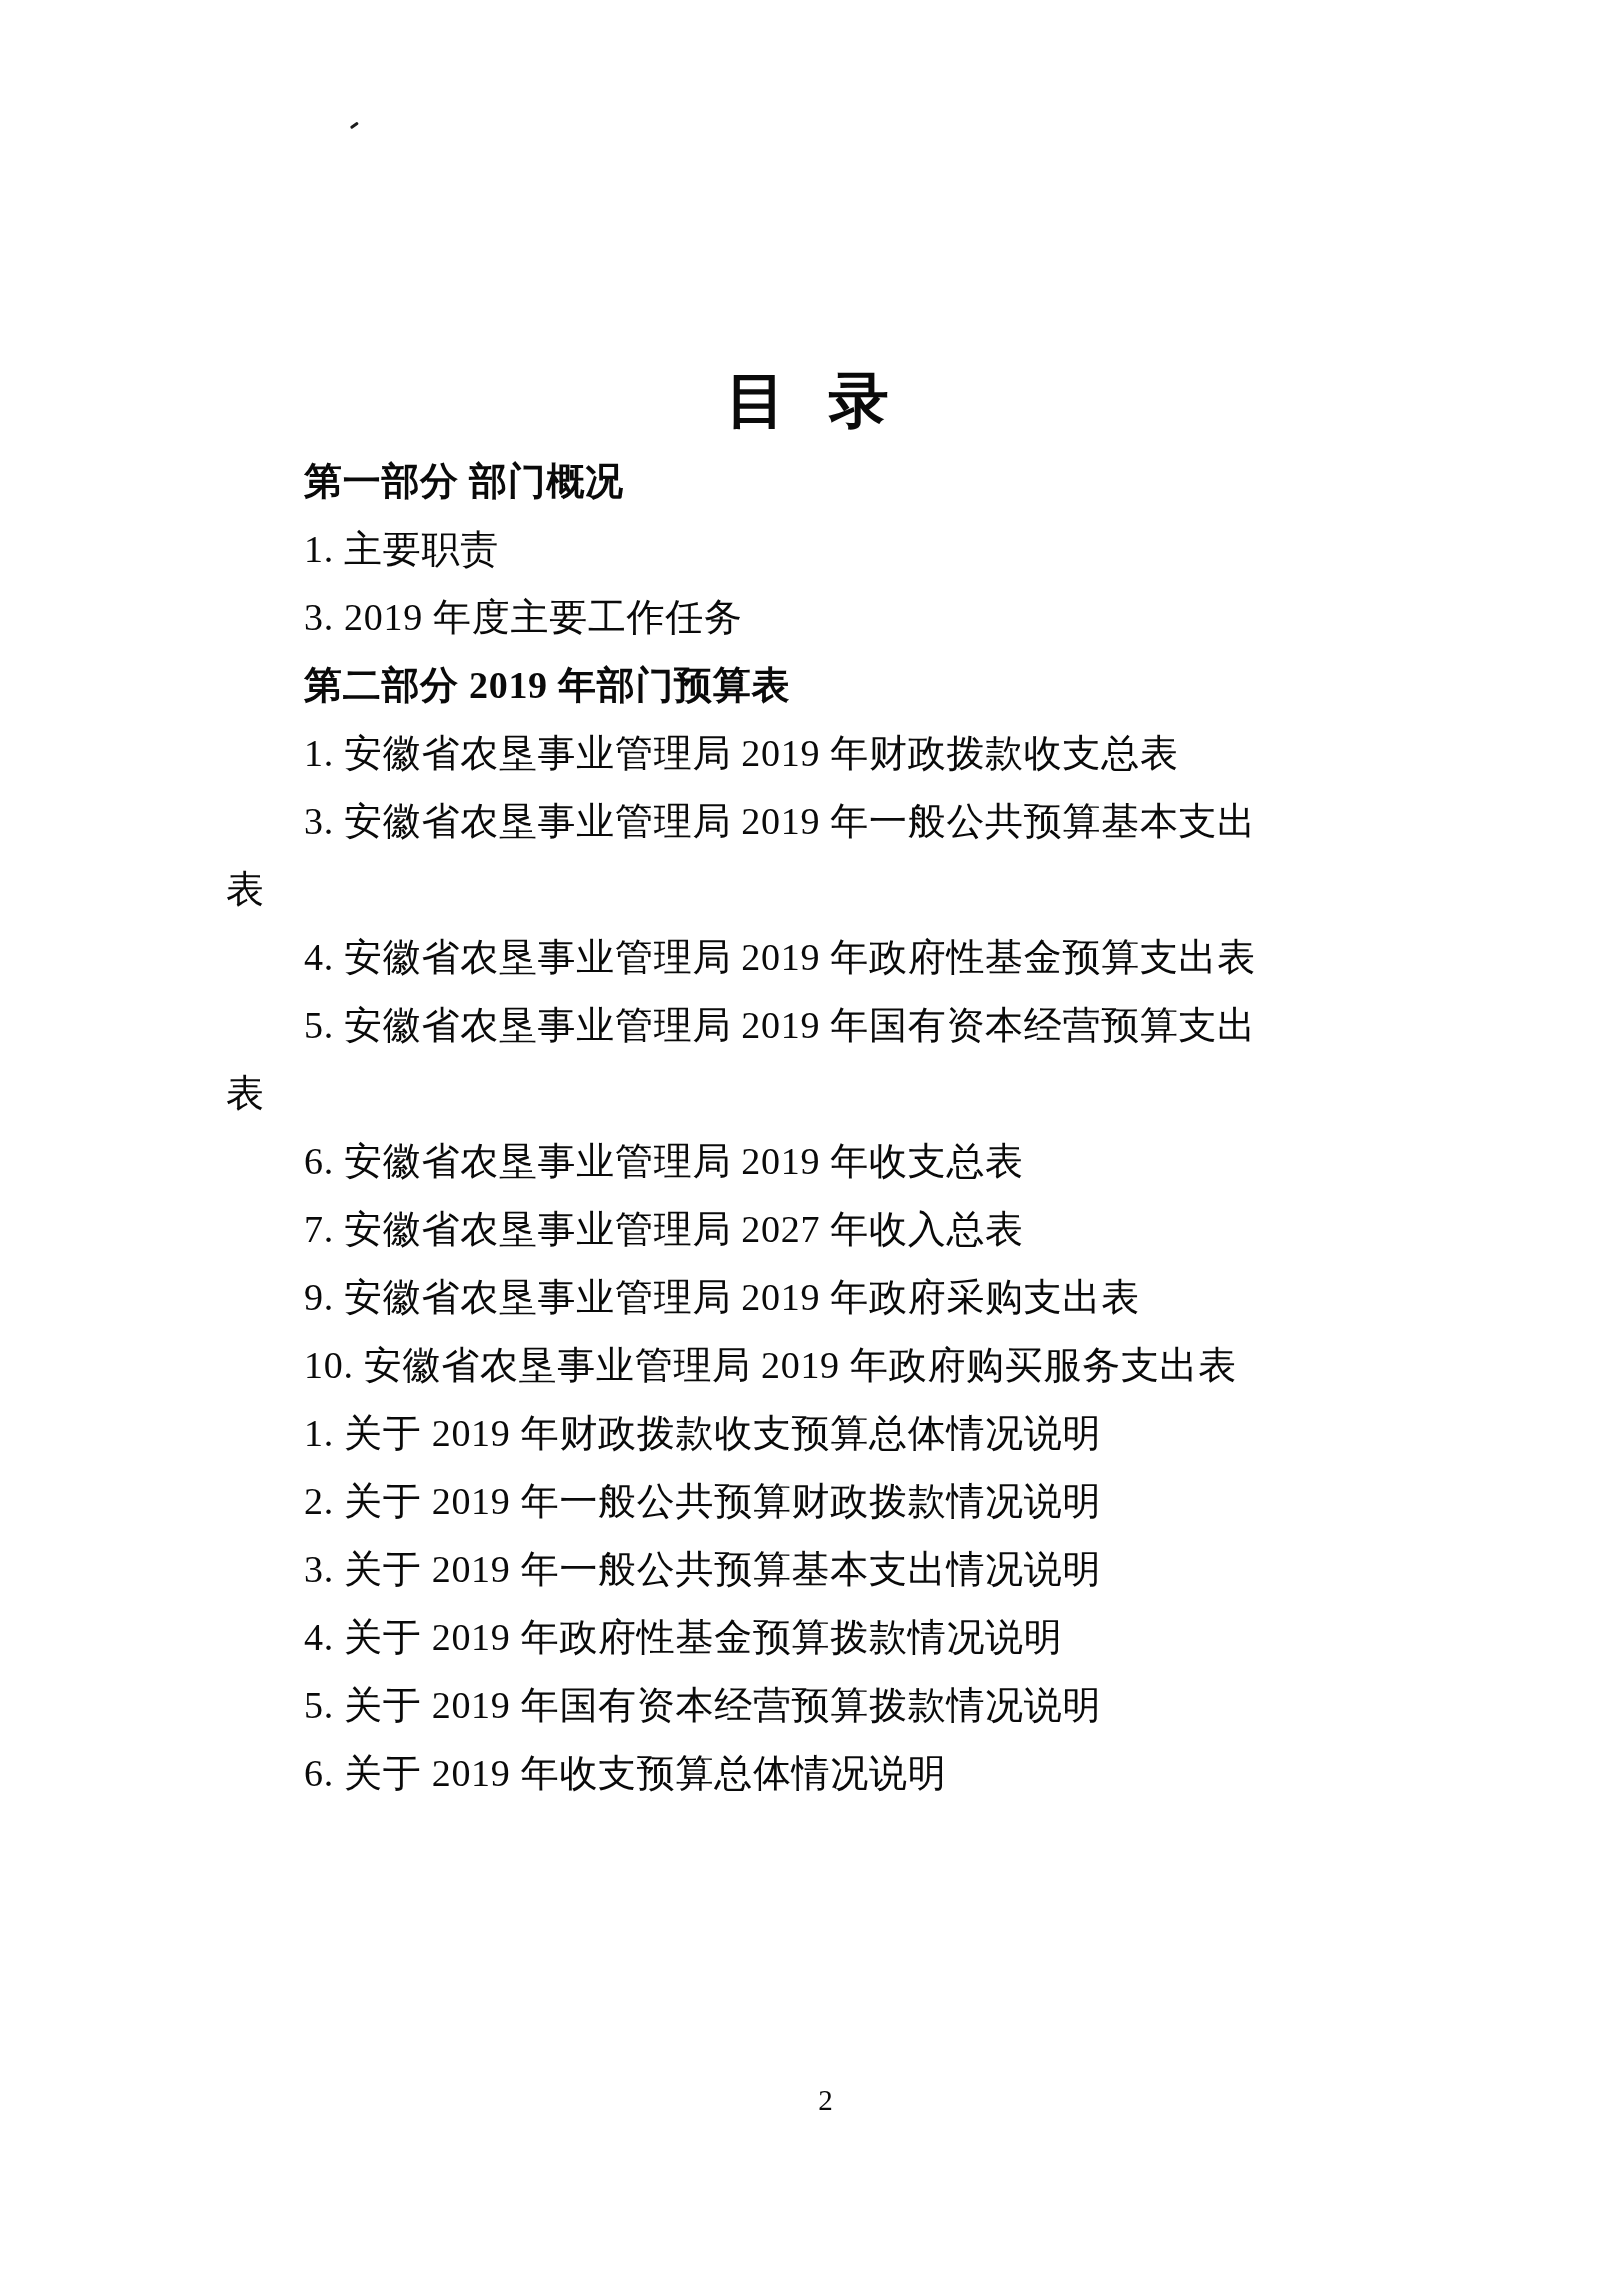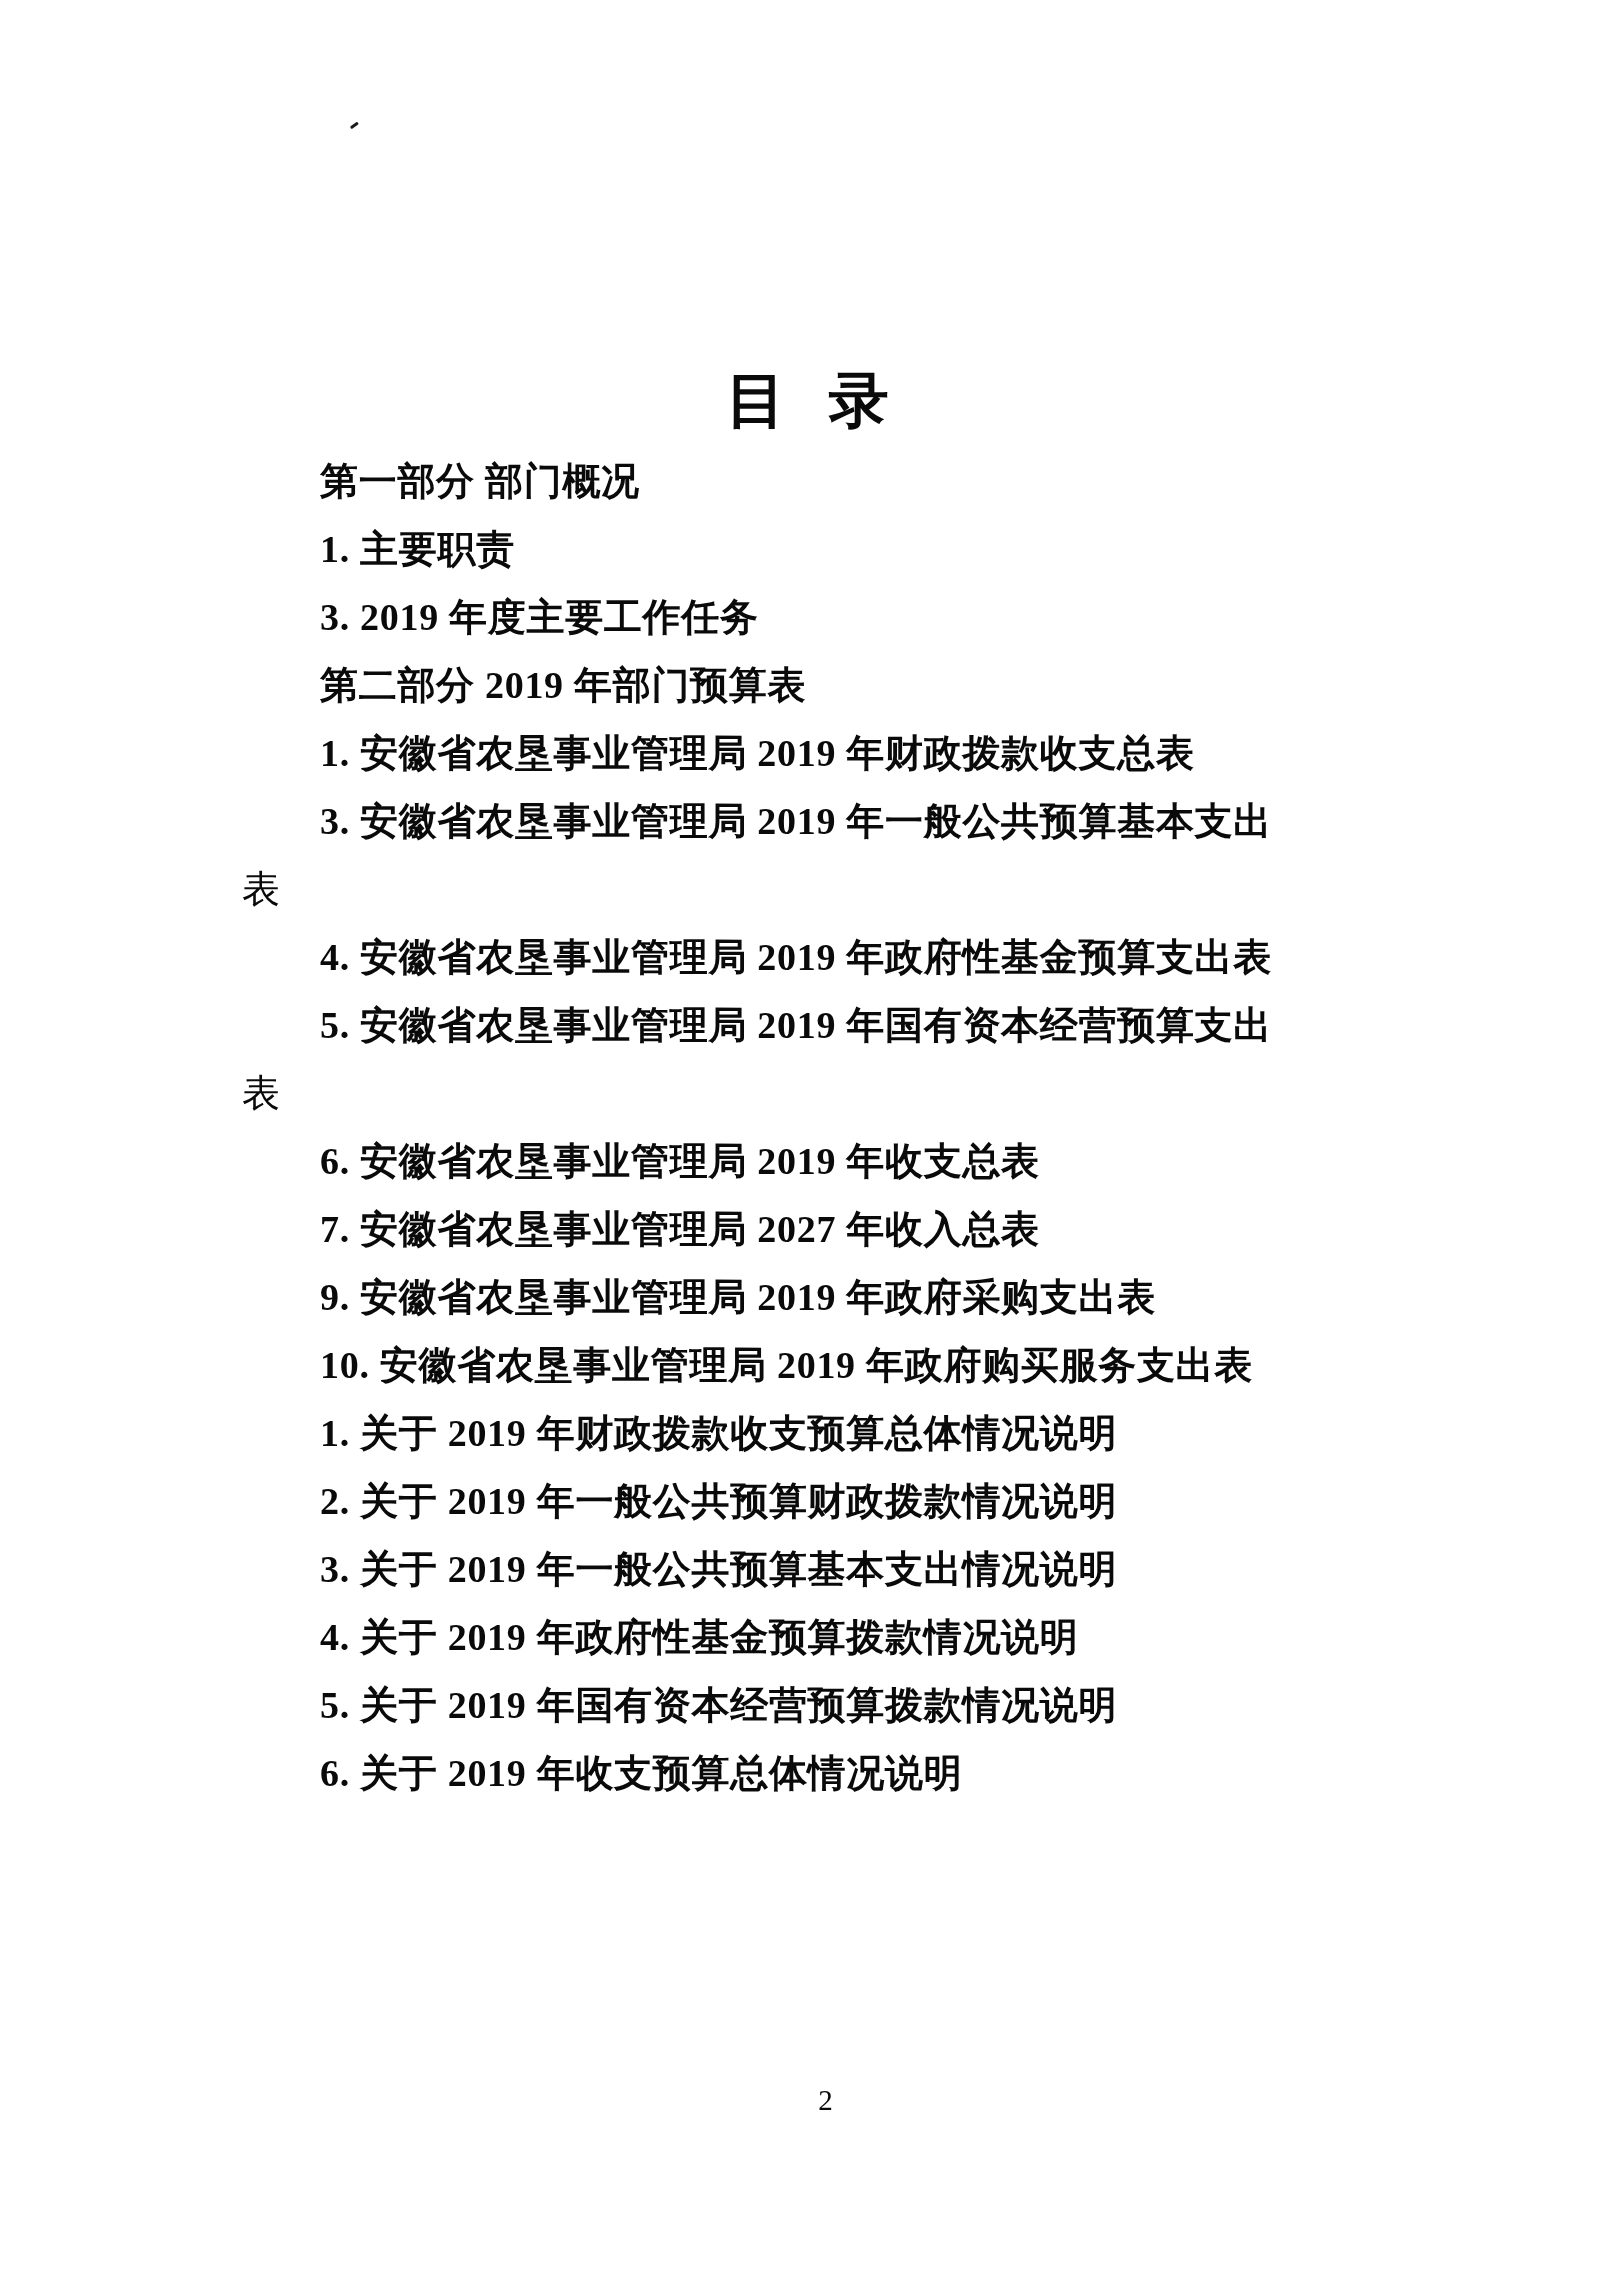--- a/index.html
+++ b/index.html
@@ -34,37 +34,37 @@
     margin: 0;
     text-align: center;
     font-size: 60px;
     line-height: 72px;
     font-weight: 700;
     word-spacing: 25px;
     letter-spacing: 1.3px;
   }
   .toc {
     position: absolute;
-    left: 242px;
+    left: 226px;
     top: 447px;
     width: 1147px;
   }
   .toc-line {
     height: 68px;
     line-height: 68px;
     font-size: 38px;
     white-space: nowrap;
     letter-spacing: 0.7px;
   }
   .toc-line.heading {
     font-weight: 700;
     padding-left: 78px;
   }
   .toc-line.item {
-    font-weight: 700;
+    font-weight: 400;
     padding-left: 78px;
   }
   .toc-line.continuation {
     font-weight: 400;
     padding-left: 0;
   }
   .page-number {
     position: absolute;
     top: 2083px;
     left: 0;

